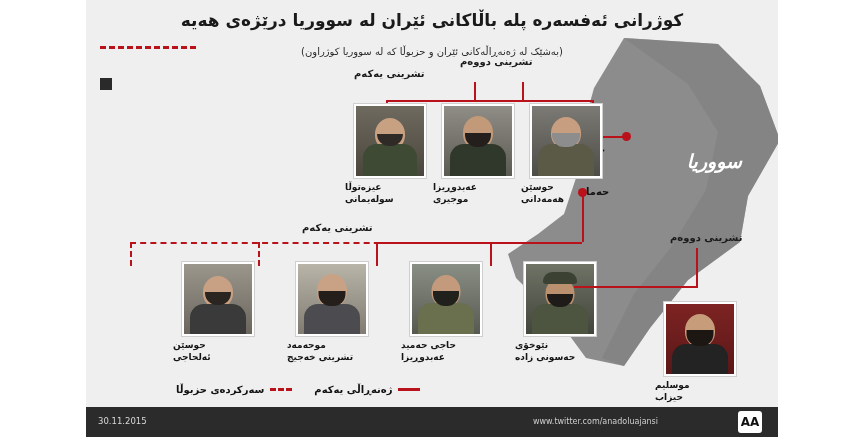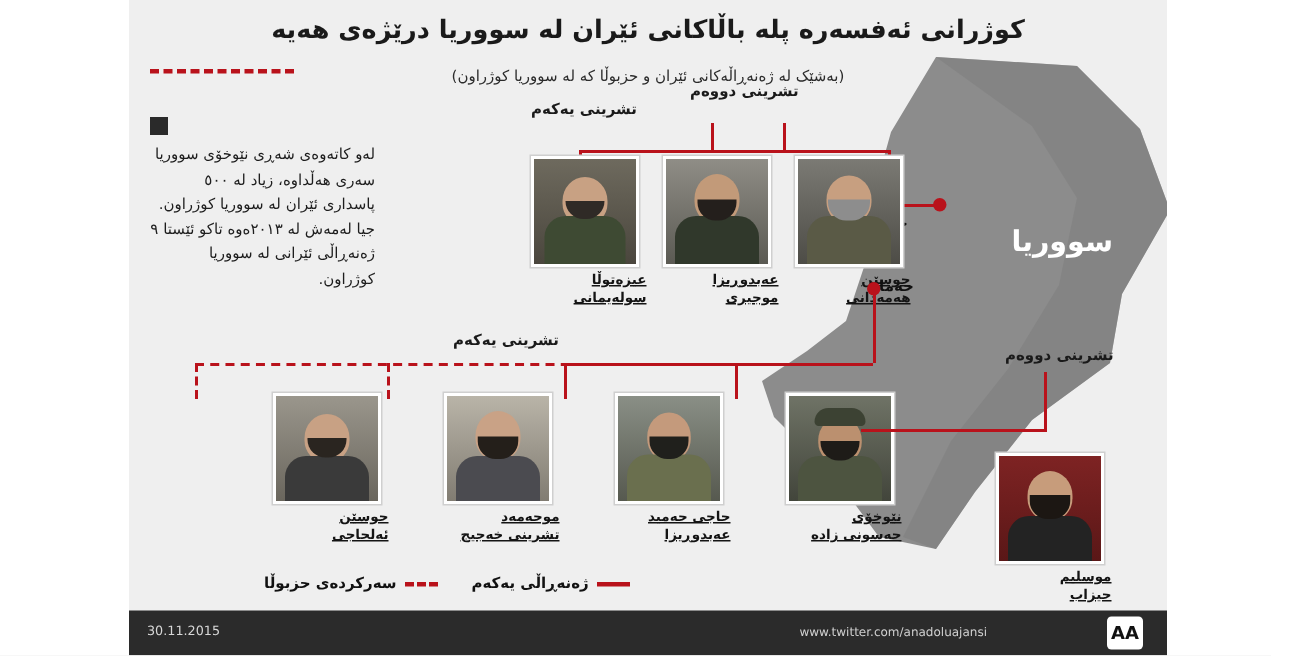--- a/index.html
+++ b/index.html
@@ -1,49 +1,49 @@
 <!DOCTYPE html>
 <html lang="ku"><head>
 <meta charset="utf-8">
 <style>
   html,body{margin:0;padding:0;background:#ffffff;}
   body{font-family:"DejaVu Sans","Liberation Sans",sans-serif;}
-  #stage{position:relative;width:864px;height:437px;background:#e5e5e5;overflow:hidden;}
+  #stage{position:relative;width:864px;height:437px;background:#22c55e;overflow:hidden;}
   
   .gutter{position:absolute;top:0;height:437px;width:86px;background:#ffffff;z-index:40;}
   .gutter.left{left:0;}
   .gutter.right{right:0;}
 
   .infographic{position:absolute;left:86px;top:0;width:692px;height:437px;background:#efefef;overflow:hidden;}
 
   
   .map{position:absolute;right:-10px;top:28px;width:400px;height:360px;}
   .map svg{width:100%;height:100%;display:block;}
 
   .title{position:absolute;top:10px;left:0;width:692px;text-align:center;direction:rtl;
     font-size:17px;font-weight:bold;color:#1a1a1a;letter-spacing:0;}
   .subtitle{position:absolute;top:46px;left:0;width:692px;text-align:center;direction:rtl;
     font-size:10px;color:#2b2b2b;}
 
-  .country-label{position:absolute;right:36px;top:150px;direction:rtl;font-size:19px;font-weight:bold;color:#ffffff;}
+  .country-label{position:absolute;right:36px;top:150px;direction:rtl;font-size:19px;font-weight:bold;color:#ffffff;font-style:italic;}
 
   
   .dash-deco{position:absolute;left:14px;top:46px;width:96px;height:0;border-top:3px dashed #b9121b;}
 
   
   .bullet{position:absolute;left:14px;top:78px;width:12px;height:12px;background:#2a2a2a;}
   .lead-text{position:absolute;left:14px;top:96px;width:150px;direction:rtl;text-align:right;
     font-size:10px;line-height:1.65;color:#1d1d1d;}
 
   
   .card{position:absolute;}
   .photo{width:68px;height:70px;border:2px solid #ffffff;box-shadow:0 0 0 1px #cfcfcf;overflow:hidden;position:relative;background:#6a6a6a;}
   .photo .bg{position:absolute;inset:0;}
   .photo .face{position:absolute;left:50%;transform:translateX(-50%);}
-  .cap{width:86px;margin-left:-9px;margin-top:4px;text-align:right;direction:rtl;font-size:9px;line-height:1.3;color:#141414;font-weight:bold;text-decoration:underline;}
+  .cap{width:86px;margin-left:-9px;margin-top:4px;text-align:left;direction:rtl;font-size:9px;line-height:1.3;color:#141414;font-weight:bold;}
 
   
   .ln{position:absolute;background:#b9121b;}
   .h{height:2px;}
   .v{width:2px;}
   .dashed-h{position:absolute;height:0;border-top:2px dashed #b9121b;}
   .dashed-v{position:absolute;width:0;border-left:2px dashed #b9121b;}
   .dot{position:absolute;width:9px;height:9px;border-radius:50%;background:#b9121b;}
   .citylabel{position:absolute;direction:rtl;font-size:10px;color:#111;font-weight:bold;}
   .branch-label{position:absolute;direction:rtl;font-size:10px;color:#1a1a1a;font-weight:bold;}
@@ -78,21 +78,20 @@
       </svg>
     </div>
 
     <div class="title">کوژرانی ئەفسەرە پلە باڵاکانی ئێران لە سووریا درێژەی هەیە</div>
     <div class="subtitle">(بەشێک لە ژەنەڕاڵەکانی ئێران و حزبوڵا کە لە سووریا کوژراون)</div>
 
     <div class="country-label">سووریا</div>
 
     <div class="dash-deco"></div>
     <div class="bullet"></div>
-    <div class="lead-text">لەو کاتەوەی شەڕی نێوخۆی سووریا سەری هەڵداوە، زیاد لە ٥٠٠ پاسداری ئێران لە سووریا کوژراون. جیا لەمەش لە ٢٠١٣ەوە تاکو ئێستا ٩ ژەنەڕاڵی ئێرانی لە سووریا کوژراون.</div>
 
     <div class="branch-label" style="left:268px;top:68px;">تشرینی یەکەم</div>
 
     <div class="branch-label" style="left:374px;top:56px;">تشرینی دووەم</div>
 
     <div class="ln h" style="left:300px;top:100px;width:208px;"></div>
     <div class="ln v" style="left:506px;top:100px;height:38px;"></div>
     <div class="ln h" style="left:506px;top:136px;width:34px;"></div>
     <div class="dot" style="left:536px;top:132px;"></div>
     <div class="citylabel" style="left:486px;top:144px;">حەلەب</div>

